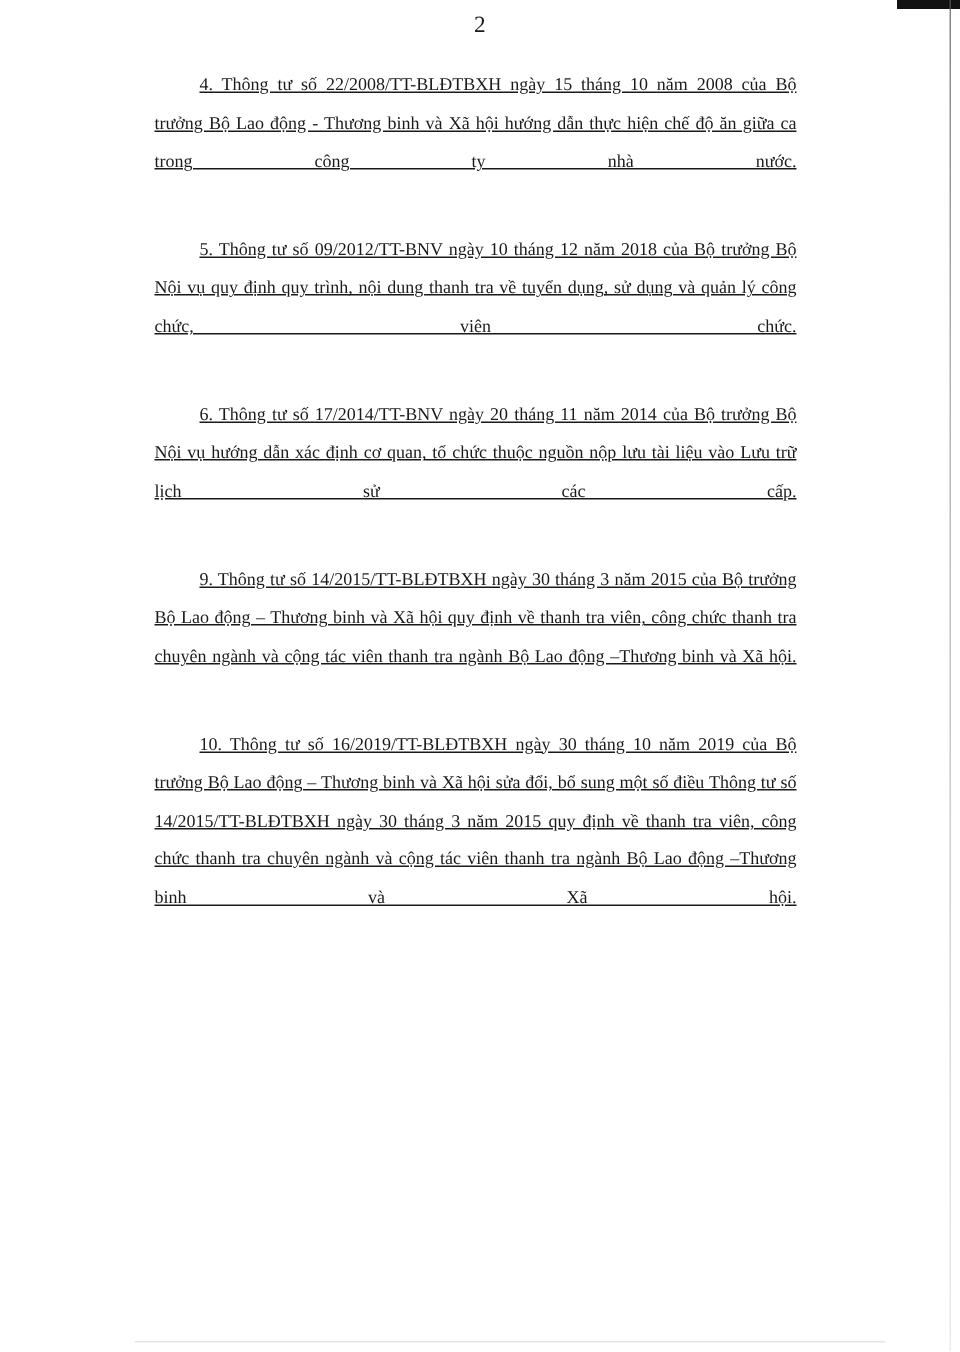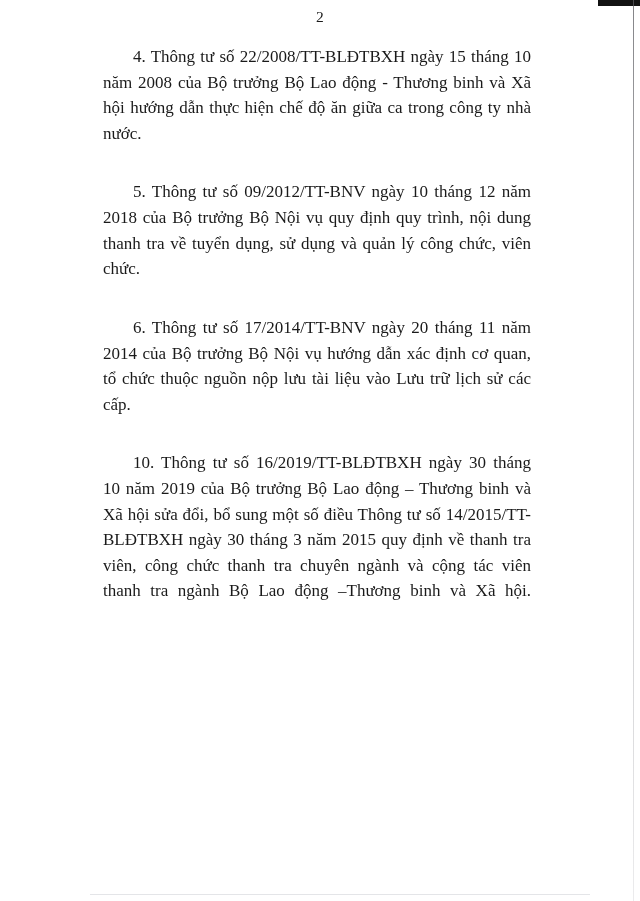--- a/index.html
+++ b/index.html
@@ -65,26 +65,27 @@
   
   .body {
     position: absolute;
     top: 44px;
     left: 103px;
     width: 428px;
   }
 
   .para {
     margin: 0 0 7.5px 0;
-    font-size: 17px;
+    font-size: 12px;
     line-height: 25.6px;
     text-align: justify;
     text-justify: inter-word;
     text-indent: 30px;
     word-spacing: .2px;
+    text-decoration: underline;
   }
 
   
   .para::after {
     content: "";
     display: inline-block;
     width: 100%;
   }
 </style>
 </head>
@@ -101,17 +102,18 @@
   <div class="body">
 
     <p class="para">4. Thông tư  số 22/2008/TT-BLĐTBXH ngày 15 tháng 10 năm 2008 của Bộ trưởng Bộ Lao động  - Thương binh và Xã hội hướng dẫn thực hiện chế độ ăn giữa ca trong công ty nhà nước.</p>
 
     <p class="para">5. Thông tư số 09/2012/TT-BNV ngày 10 tháng 12 năm 2018 của Bộ trưởng Bộ Nội vụ  quy định quy trình, nội dung thanh tra về tuyển dụng, sử dụng và quản lý công chức, viên chức.</p>
 
     <p class="para">6. Thông tư số 17/2014/TT-BNV ngày 20 tháng 11 năm 2014  của Bộ trưởng Bộ Nội vụ hướng dẫn xác định cơ quan, tổ chức thuộc nguồn nộp lưu tài liệu vào Lưu trữ lịch sử các cấp.</p>
 
 
 
+    <p class="para">9. Thông tư số 14/2015/TT-BLĐTBXH  ngày 30 tháng 3 năm 2015 của Bộ trưởng Bộ Lao động  – Thương binh và Xã hội quy định về thanh tra viên, công chức thanh tra chuyên ngành và cộng tác viên thanh tra ngành Bộ Lao động –Thương binh và Xã hội.</p>
 
     <p class="para">10. Thông tư số 16/2019/TT-BLĐTBXH  ngày 30 tháng 10 năm 2019 của Bộ trưởng Bộ Lao động  – Thương binh và Xã hội sửa đổi, bổ sung một số điều Thông tư số 14/2015/TT-BLĐTBXH ngày 30 tháng 3 năm 2015 quy định về thanh tra viên, công chức thanh tra chuyên ngành và cộng tác viên thanh tra ngành Bộ Lao động –Thương binh và Xã hội.</p>
 
   </div>
 </div>
 
 </body></html>

